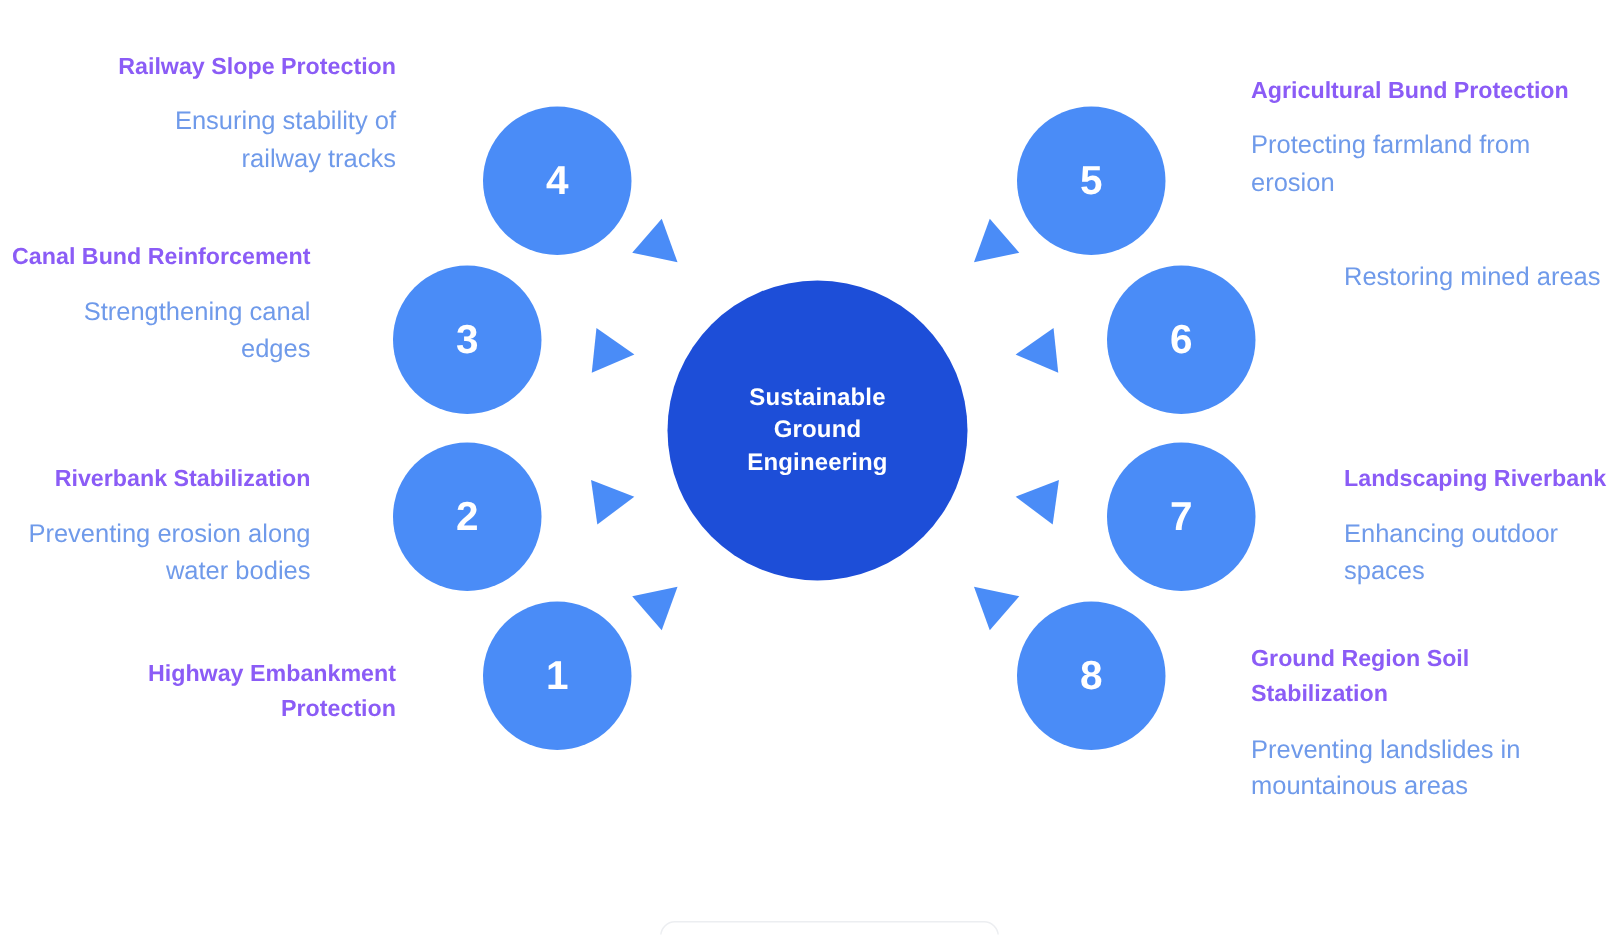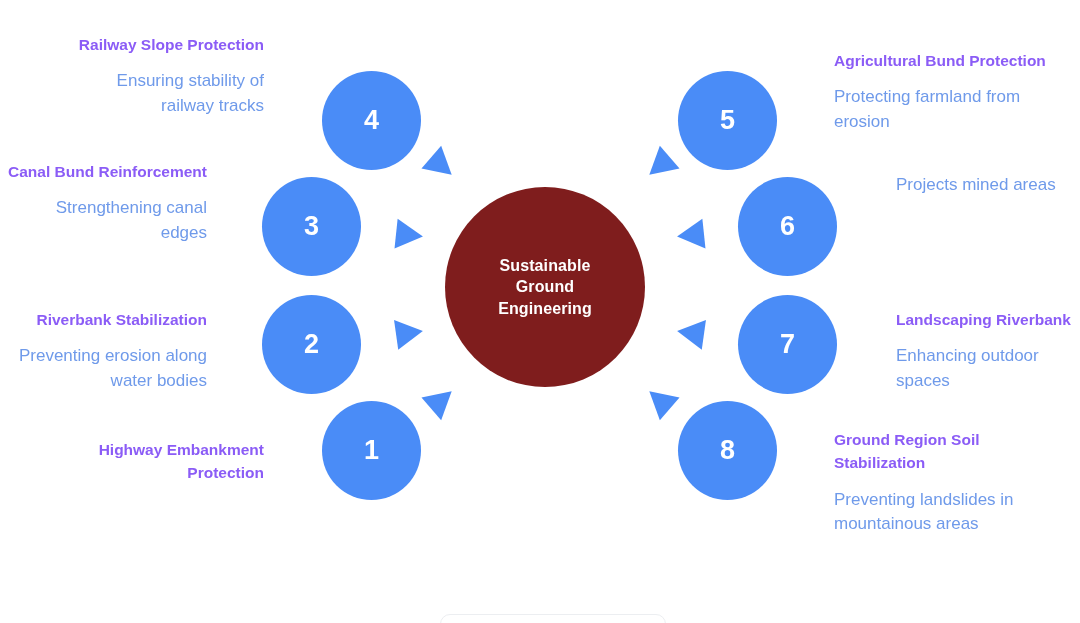--- a/index.html
+++ b/index.html
@@ -20,21 +20,21 @@
   }
 
   
   .hub {
     position: absolute;
     left: 445px;
     top: 187px;
     width: 200px;
     height: 200px;
     border-radius: 50%;
-    background: #7f1d1d;
+    background: #1d4ed8;
     display: flex;
     align-items: center;
     justify-content: center;
     text-align: center;
   }
   .hub-label {
     color: #ffffff;
     font-size: 16px;
     font-weight: bold;
     line-height: 1.32;
@@ -206,21 +206,21 @@
   <div class="label left-side lb-1">
     <div class="title">Highway Embankment Protection</div>
   </div>
 
   <div class="label right-side rb-5">
     <div class="title">Agricultural Bund Protection</div>
     <div class="desc">Protecting farmland from erosion</div>
   </div>
 
   <div class="label right-side rb-6">
-    <div class="desc">Projects mined areas</div>
+    <div class="desc">Restoring mined areas</div>
   </div>
 
   <div class="label right-side rb-7">
     <div class="title">Landscaping Riverbank</div>
     <div class="desc">Enhancing outdoor spaces</div>
   </div>
 
   <div class="label right-side rb-8">
     <div class="title">Ground Region Soil Stabilization</div>
     <div class="desc">Preventing landslides in mountainous areas</div>

